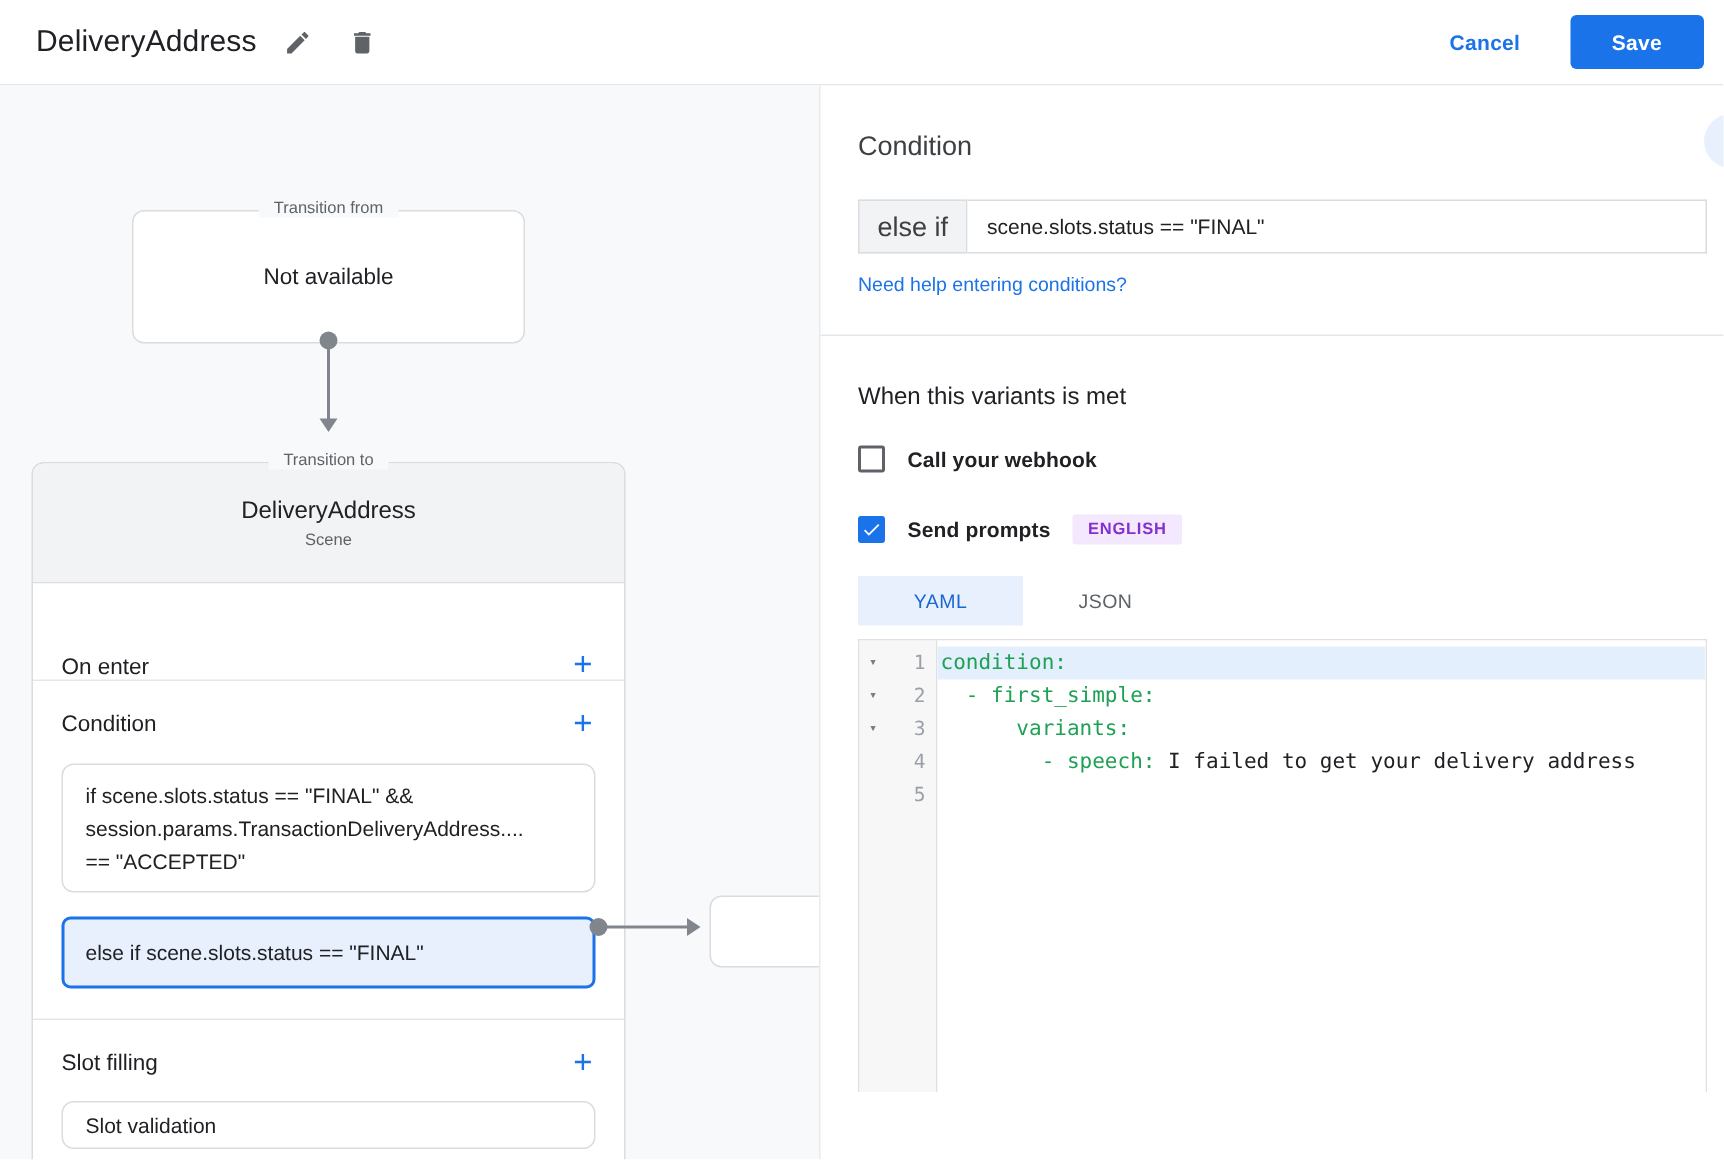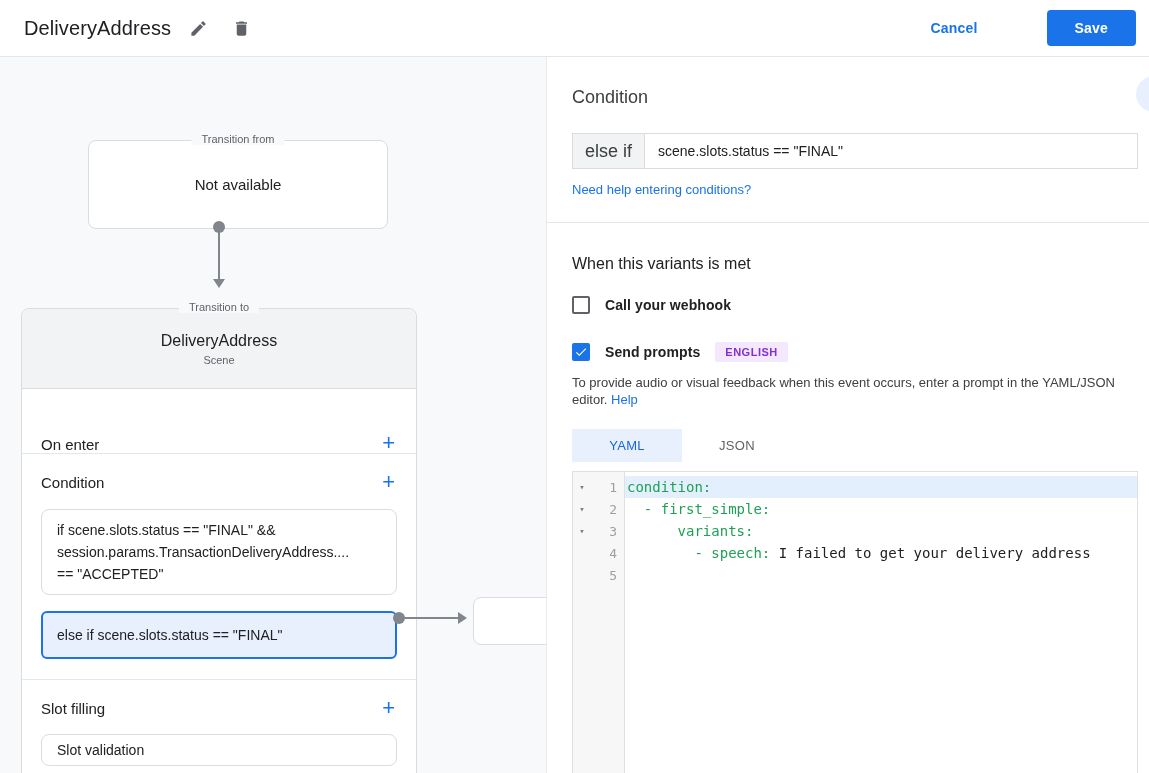--- a/index.html
+++ b/index.html
@@ -7,38 +7,38 @@
     font-family:"Liberation Sans", sans-serif; color:#202124; }
 
   
   .app-header { height:57px; background:#fff; border-bottom:1px solid #e4e7ea;
     display:flex; align-items:center; justify-content:space-between; padding:0 13px 0 24px; }
   .header-left { display:flex; align-items:center; }
   .page-title { font-size:20px; font-weight:400; color:#202124; letter-spacing:.1px; }
   .icon-btn { background:none; border:none; cursor:pointer; padding:6px; margin-left:12px;
     display:flex; align-items:center; justify-content:center; }
   .icon-btn svg { fill:#5f6368; }
-  .header-right { display:flex; align-items:center;gap:36px; }
+  .header-right { display:flex; align-items:center; }
   .btn-cancel { background:none; border:none; color:#1a73e8; font-size:14px; font-weight:bold;
     font-family:"Liberation Sans",sans-serif; cursor:pointer; padding:8px 16px; margin-right:17px; letter-spacing:.2px; }
   .btn-save { background:#1a73e8; border:none; color:#fff; font-size:14px; font-weight:bold;
     font-family:"Liberation Sans",sans-serif; cursor:pointer; border-radius:4px;
     padding:0 28px; height:36px; letter-spacing:.2px; }
 
   
   .main { display:flex; height:716px; }
   .canvas { position:relative; width:546px; background:#f8f9fa; overflow:hidden; flex:none; }
   .panel { flex:1; background:#fff; border-left:1px solid #e8eaed; position:relative;
     padding:30px 12px 0 25px; }
 
   
   .legend-box { position:absolute; background:#fff; border:1px solid #dadce0; border-radius:8px; }
   .legend { position:absolute; top:-8px; left:50%; transform:translateX(-50%);
     background:#f8f9fa; padding:0 10px; font-size:11px; color:#5f6368; white-space:nowrap; }
-  .tf-box { left:88px; top:83px; width:300px; height:89px; }
+  .tf-box { left:88px; top:83px; width:262px; height:89px; }
   .tf-content { height:100%; display:flex; align-items:center; justify-content:center;
     font-size:15px; color:#202124; }
 
   
   .dot { position:absolute; width:12px; height:12px; border-radius:50%; background:#80868b; }
   .vline { position:absolute; width:2px; background:#80868b; }
   .hline { position:absolute; height:2px; background:#80868b; }
   .arrow-down { position:absolute; width:0; height:0;
     border-left:6px solid transparent; border-right:6px solid transparent; border-top:9px solid #80868b; }
   .arrow-right { position:absolute; width:0; height:0;
@@ -225,21 +225,20 @@
         <span class="check-glyph" style="display:flex">
           <svg width="14" height="14" viewBox="0 0 24 24">
               <path fill="#fff" d="M9 16.17L4.83 12l-1.42 1.41L9 19 21 7l-1.41-1.41z"></path>
             </svg>
         </span>
       </div>
       <span class="check-label">Send prompts</span>
       <span class="lang-badge">ENGLISH</span>
     </div>
 
-    <p class="prompt-desc"><span>To provide audio or visual feedback when this event occurs, enter a prompt in the YAML/JSON editor.</span> <a class="link">Help</a></p>
 
     <div class="tabs">
       <div class="tab active">YAML</div>
       <div class="tab">JSON</div>
     </div>
 
     <div class="editor">
       <div class="gutter">
           <div class="gutter-row">
             <span class="fold">▾</span>

